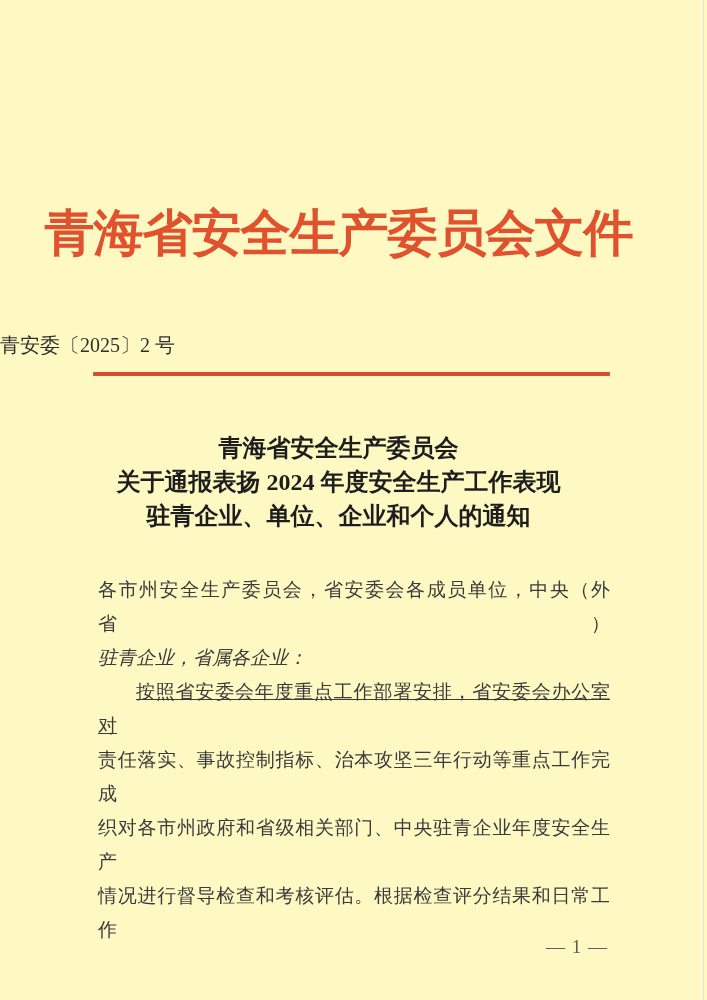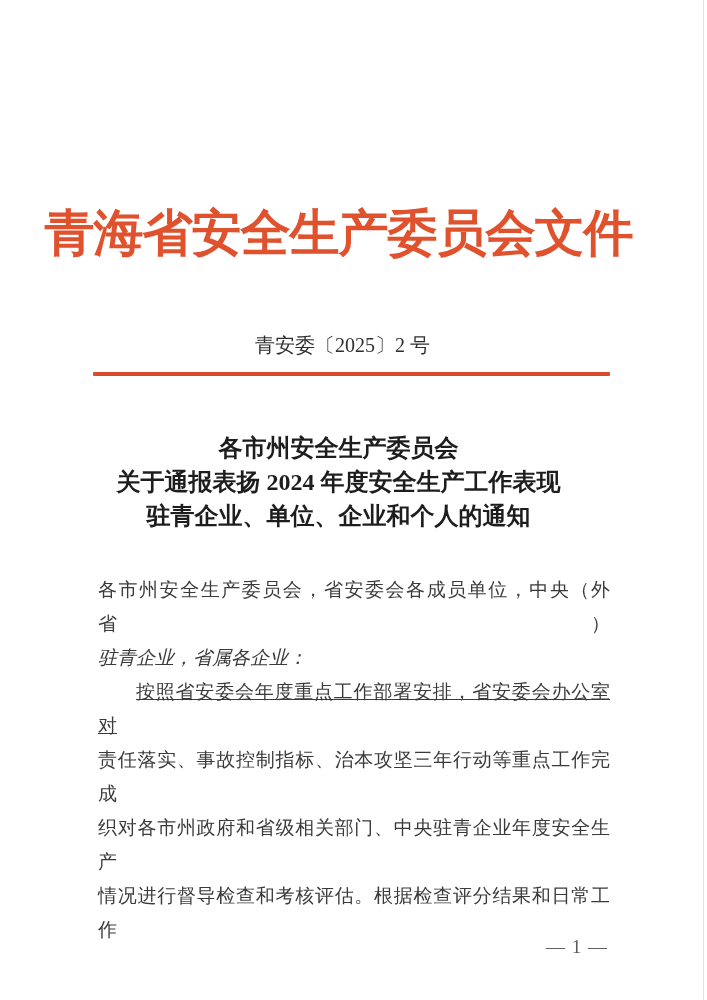--- a/index.html
+++ b/index.html
@@ -5,21 +5,21 @@
   html, body {
     margin: 0;
     padding: 0;
     background: #eeeeec;
   }
   .paper {
     position: relative;
     width: 707px;
     height: 1000px;
     margin: 0 auto;
-    background: #ffffff;
+    background: #fef9c3;
     overflow: hidden;
     font-family: "Liberation Serif", "DejaVu Serif", serif;
   }
   
   .paper::after {
     content: "";
     position: absolute;
     top: 0;
     bottom: 0;
     right: 3px;
@@ -36,21 +36,20 @@
     line-height: 58px;
     font-weight: bold;
     letter-spacing: -1px;
     white-space: nowrap;
   }
   .doc-number {
     position: absolute;
     top: 333px;
     left: 0;
     width: 685px;
-    text-align: center;
     font-size: 20px;
     line-height: 24px;
     color: #2e2e2e;
   }
   .red-rule {
     position: absolute;
     top: 372px;
     left: 93px;
     width: 517px;
     height: 4px;
@@ -105,21 +104,21 @@
 
 <div class="paper">
 
   <div class="red-header" style="color: rgb(224, 81, 46);">青海省安全生产委员会文件</div>
 
   <div class="doc-number">青安委〔2025〕2 号</div>
 
   <div class="red-rule" style="background: rgb(215, 75, 48);"></div>
 
   <div class="doc-title">
-      <div>各市州安全生产委员会</div>
+      <div>青海省安全生产委员会</div>
       <div>关于通报表扬 2024 年度安全生产工作表现</div>
       <div>驻青企业、单位、企业和个人的通知</div>
     </div>
 
   <div class="body-text">
       <div class="line">各市州安全生产委员会，省安委会各成员单位，中央（外省）</div>
       <div class="line no-justify">驻青企业，省属各企业：</div>
       <div class="line indent">按照省安委会年度重点工作部署安排，省安委会办公室对</div>
       <div class="line">责任落实、事故控制指标、治本攻坚三年行动等重点工作完成</div>
       <div class="line">织对各市州政府和省级相关部门、中央驻青企业年度安全生产</div>

